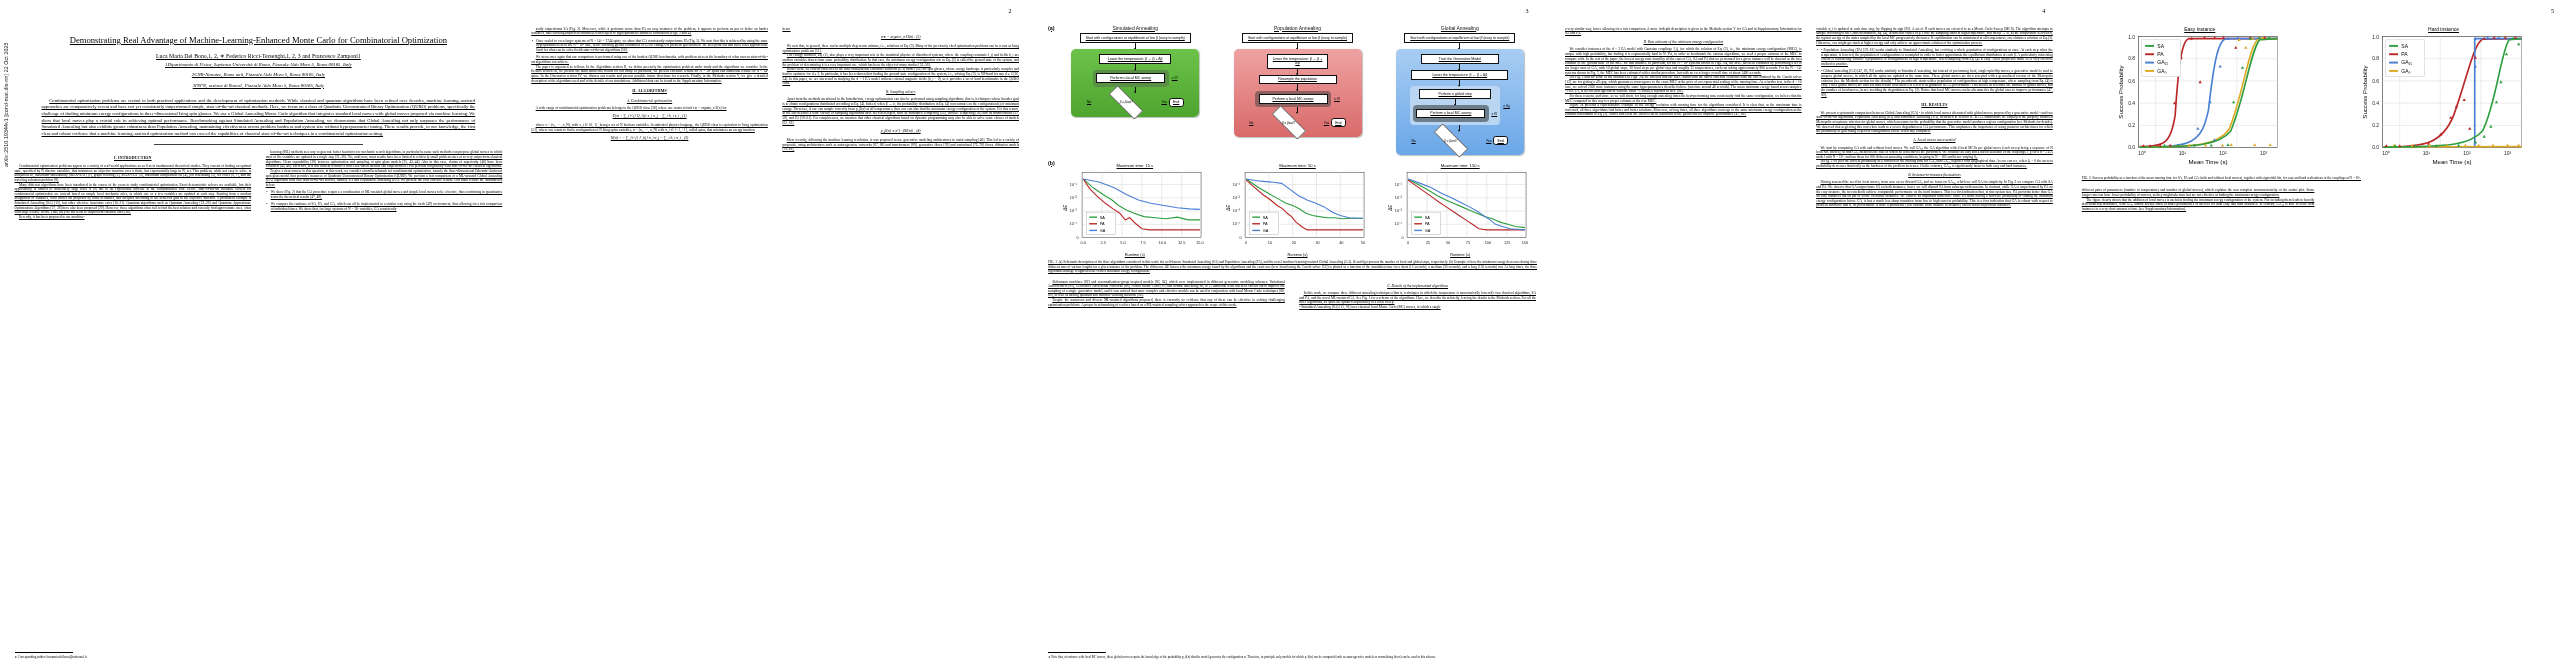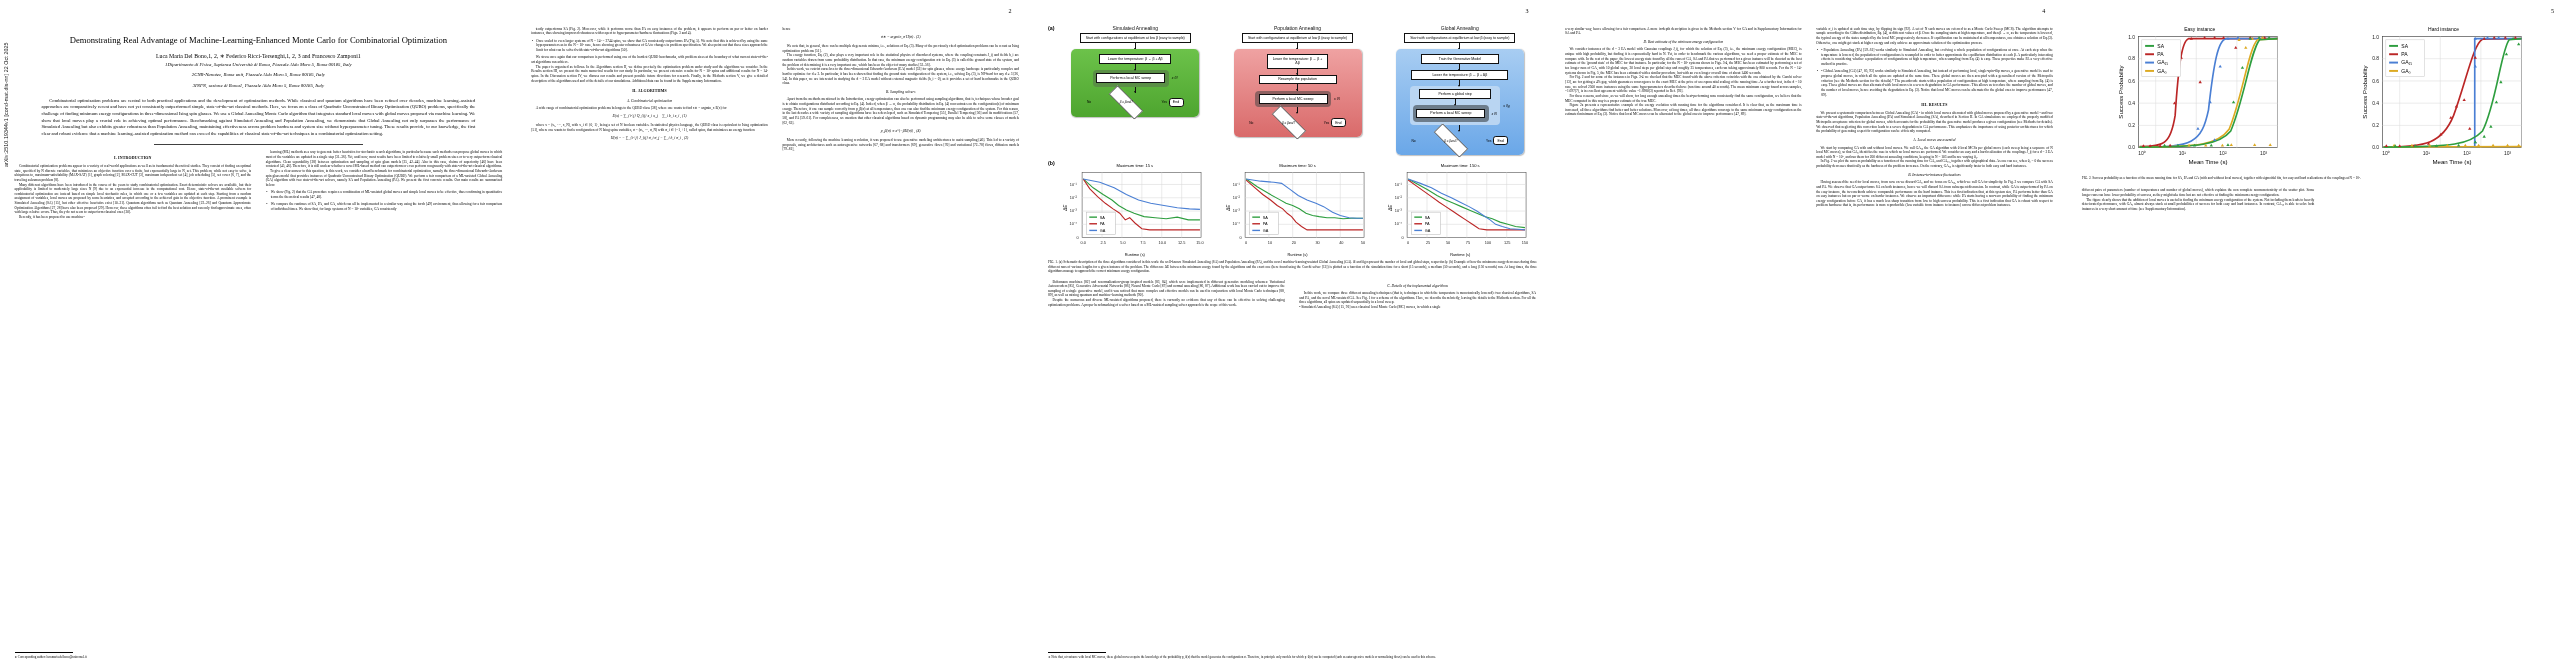--- a/index.html
+++ b/index.html
@@ -1,17 +1,17 @@
 <!DOCTYPE html>
 <html style="font-size:9px"><head>
 <meta charset="utf-8">
 <style>
   html,body{margin:0;padding:0;background:#ffffff;}
   body{width:2576px;height:667px;font-family:"Liberation Serif",serif;color:#000;}
-  .pages{display:flex;width:2576px;height:667px;}
+  .pages{display:flex;width:2576px;height:667px;text-decoration:underline;}
   .page{position:relative;background:#fff;height:667px;box-sizing:border-box;padding:10px 14.5px 5.6px 14.5px;}
   .p1{width:517px;}
   .p2{width:517px;}
   .p3{width:517px;}
   .p4{width:517px;}
   .p5{width:509px;}
   .pagenum{position:absolute;top:7.8px;right:22px;font-size:6.1px;font-family:"Liberation Serif",serif;}
   .arxiv-stamp{position:absolute;left:3.3px;top:167px;width:16.7px;transform:rotate(-90deg);transform-origin:left top;
      font-family:"Liberation Sans",sans-serif;font-size:5.3px;letter-spacing:0.1px;white-space:nowrap;color:#111;}
   .title{text-align:center;font-size:8.6px;line-height:1.32;margin:24.5px 33px 0 33px;font-family:"Liberation Serif",serif;}

